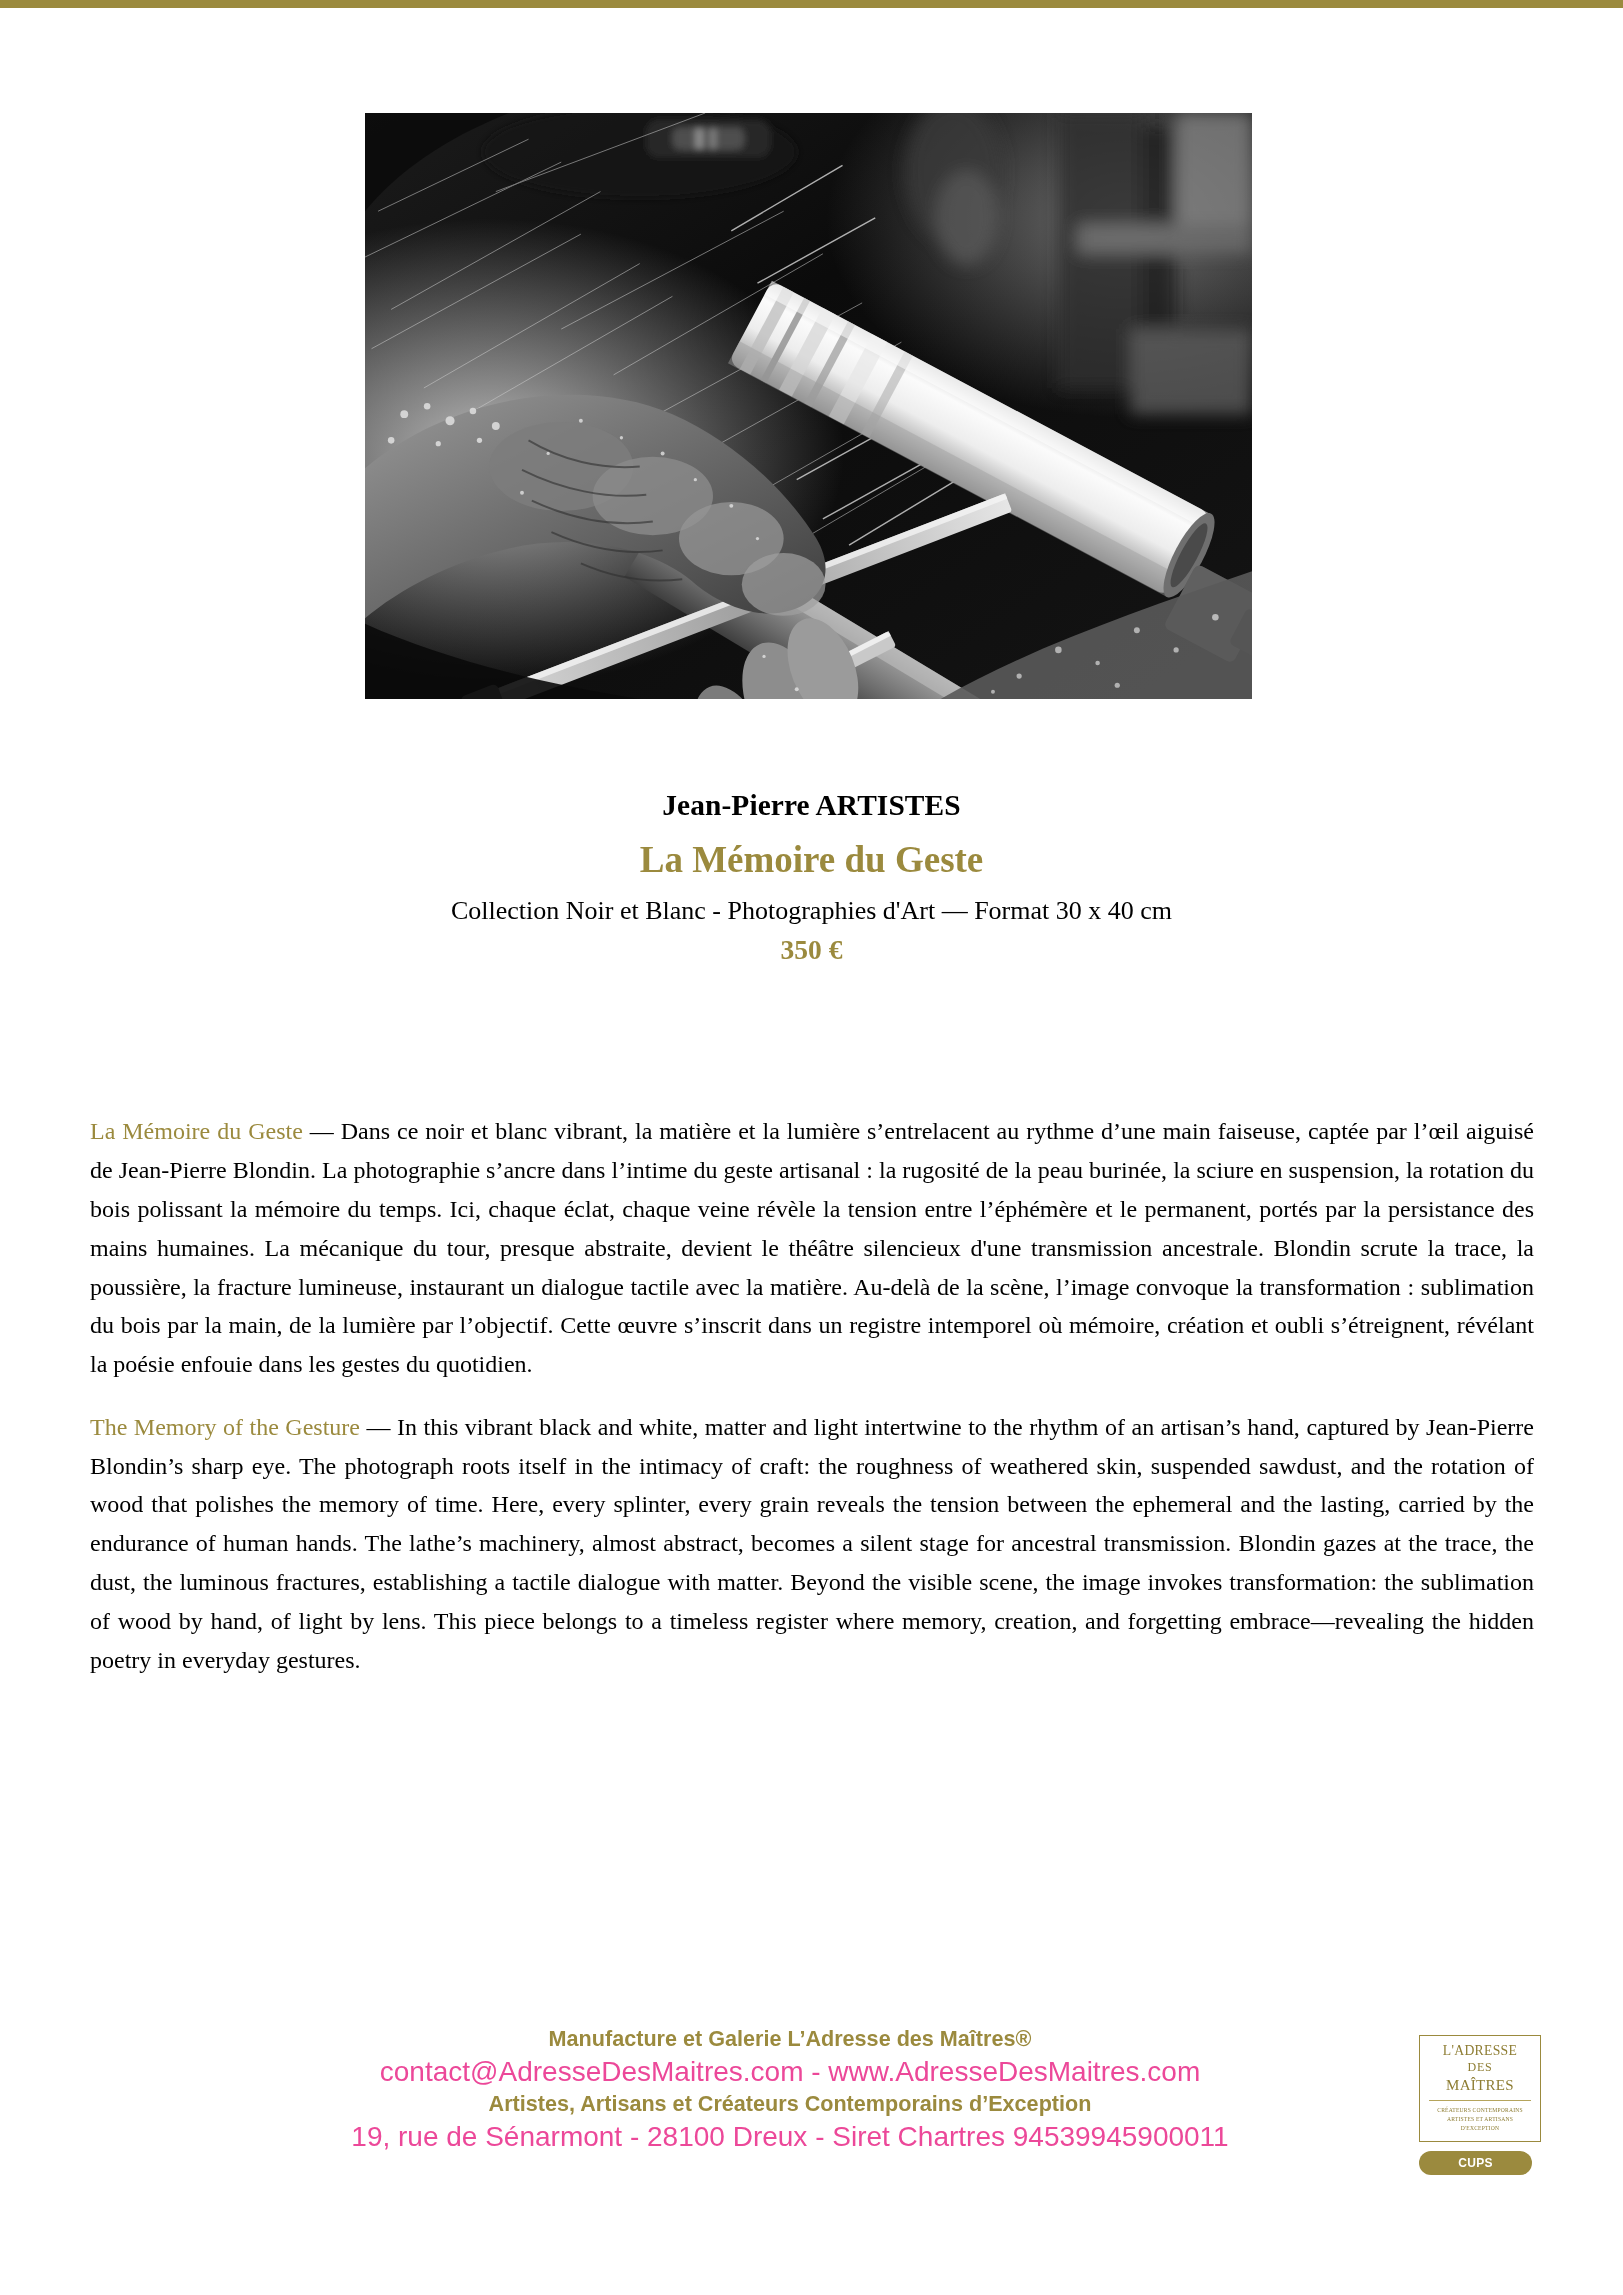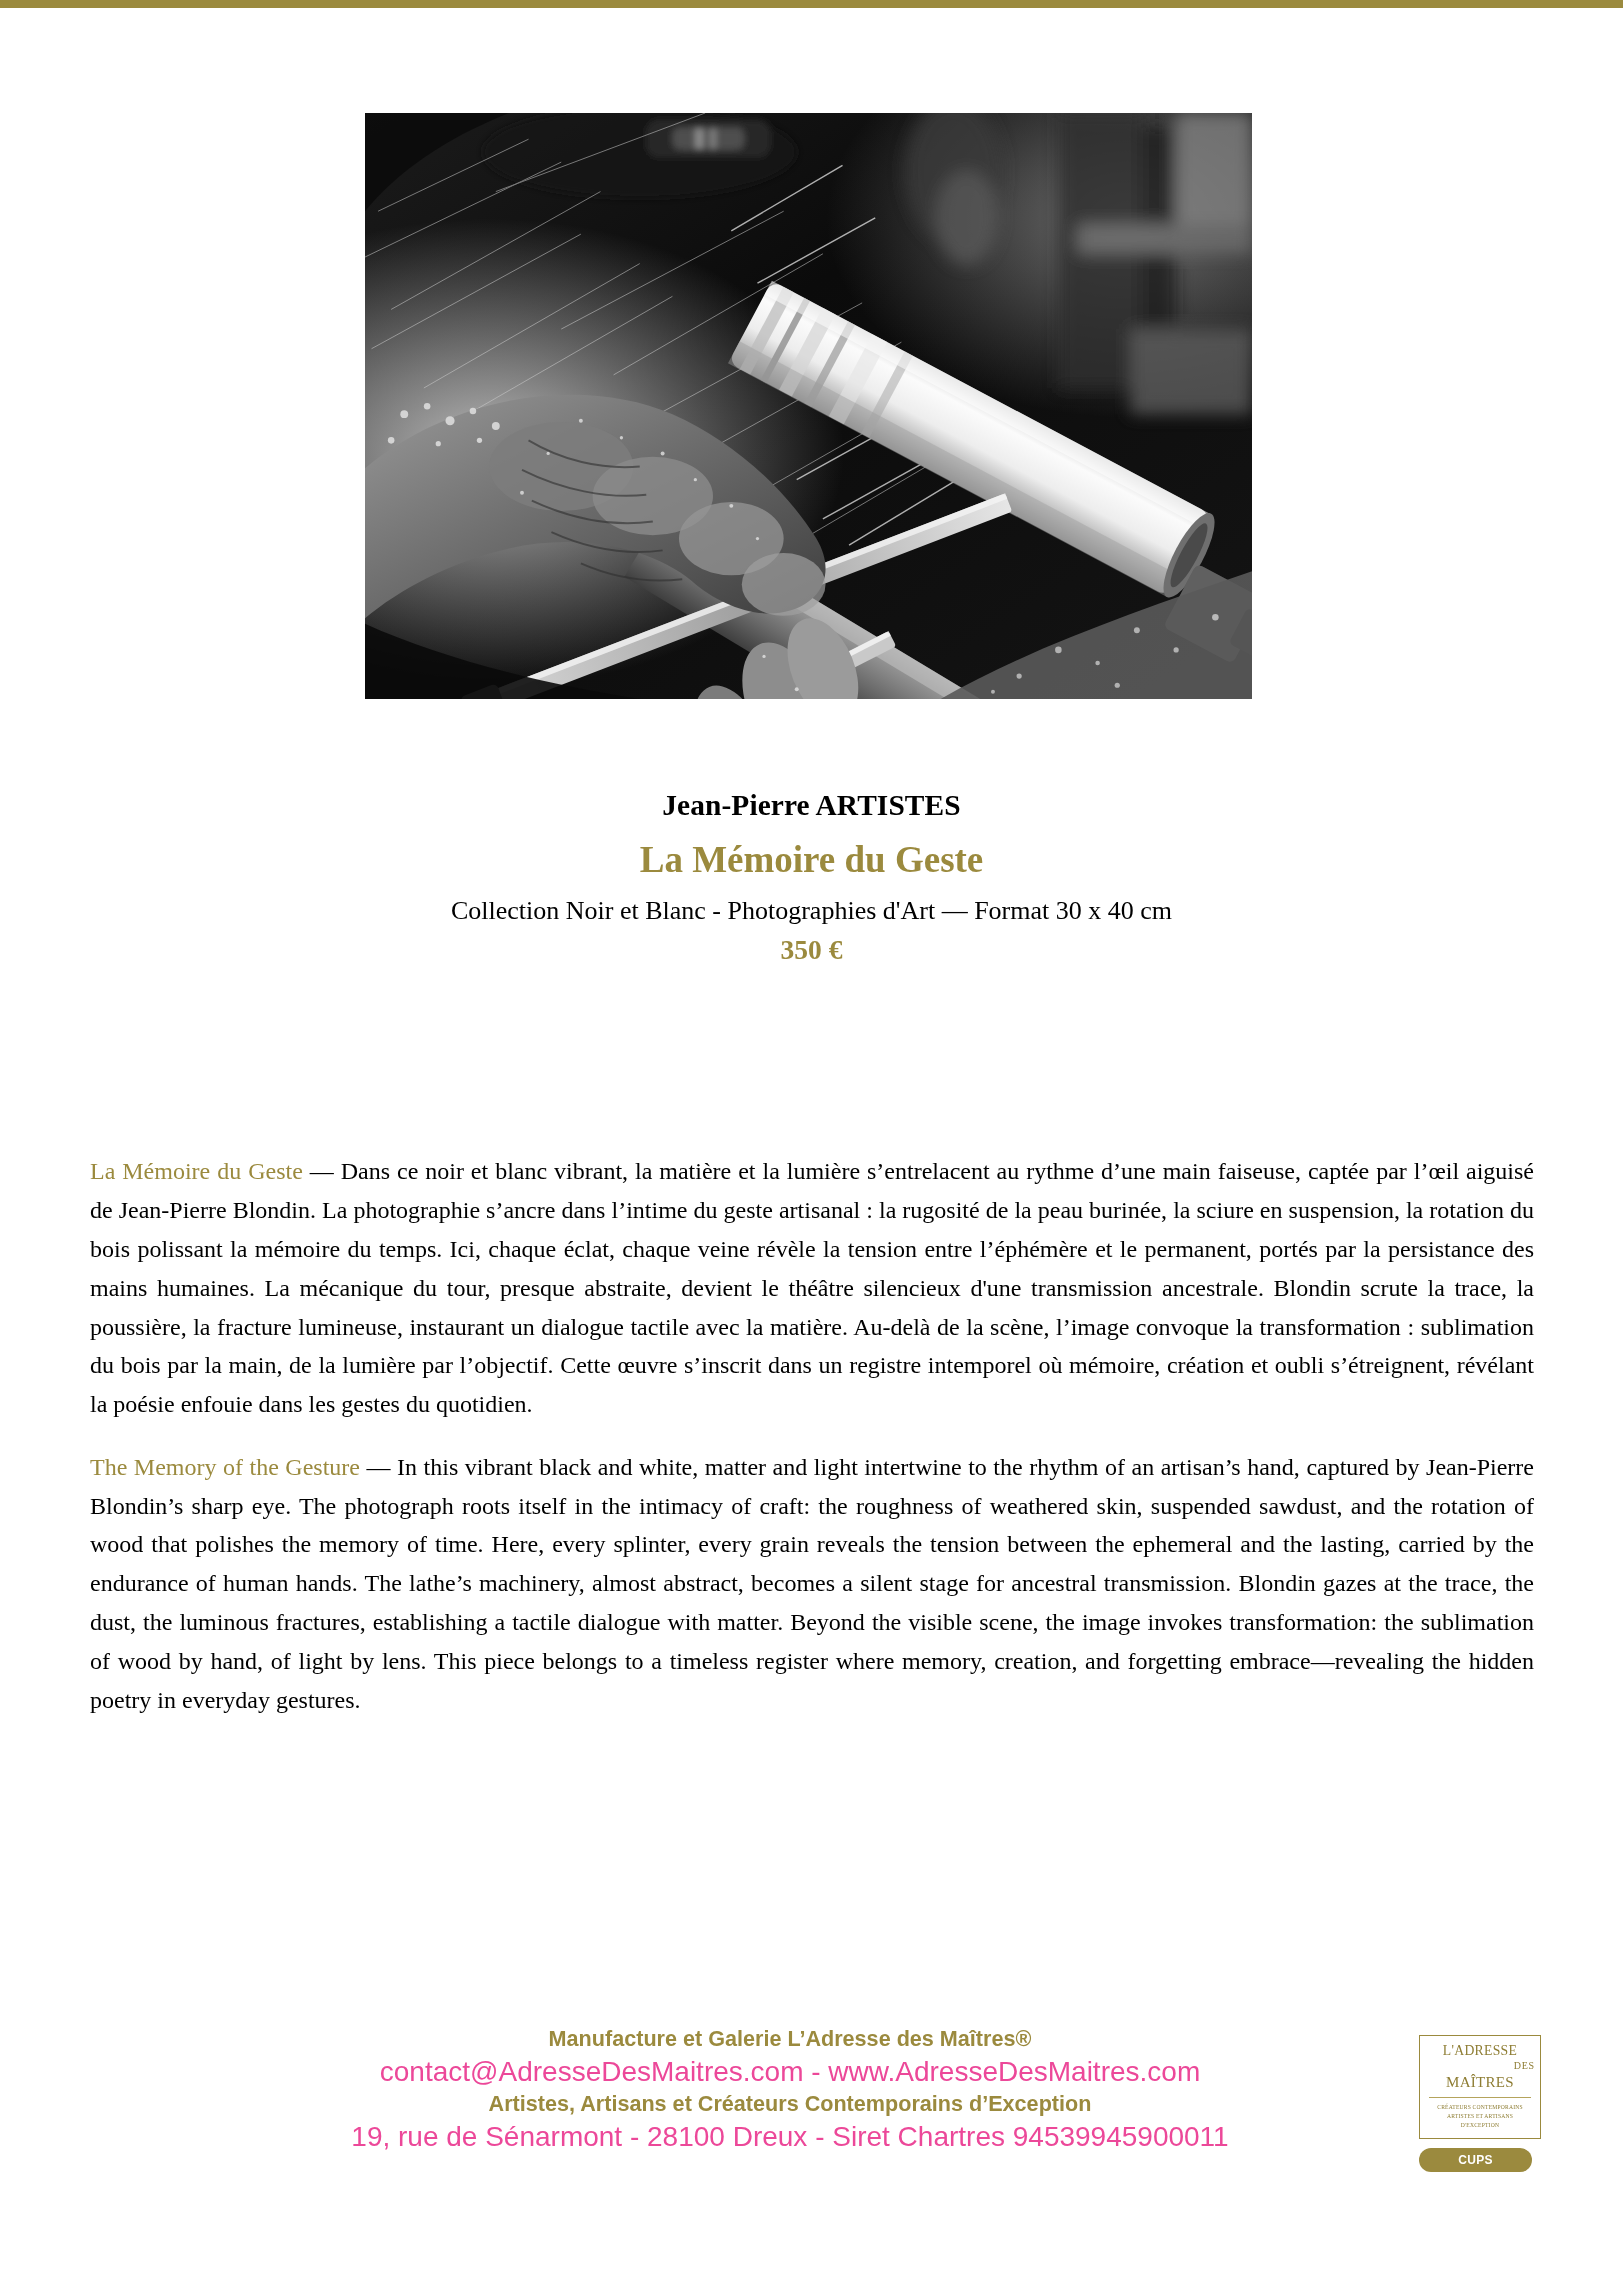--- a/index.html
+++ b/index.html
@@ -75,21 +75,20 @@
     line-height: 1.2;
     margin: 0;
   }
 
   
   .body-copy {
     position: absolute;
     left: 90px;
     top: 1112px;
     width: 1444px;
-    margin-top: 40px;
   }
   .para {
     font-family: "Liberation Serif", serif;
     font-size: 24px;
     line-height: 1.62;
     color: #000000;
     text-align: justify;
     margin: 0 0 23.6px 0;
     hyphens: none;
   }
@@ -132,24 +131,23 @@
     background: #ffffff;
     font-family: "Liberation Serif", serif;
     color: #8e7d33;
   }
   .brand-l1 {
     font-size: 13.7px;
     letter-spacing: 0.3px;
     line-height: 1.1;
   }
   .brand-l2 {
-    font-size: 10px;
+    font-size: 12px;
     letter-spacing: 0.7px;
     line-height: 1.6;
-    text-align: right;
   }
   .brand-l3 {
     font-size: 15px;
     letter-spacing: 0.3px;
     line-height: 1.1;
   }
   .brand-sep {
     height: 0.7px;
     background: #b5a45c;
     margin: 5.9px 3.9px 5.2px 3.9px;

